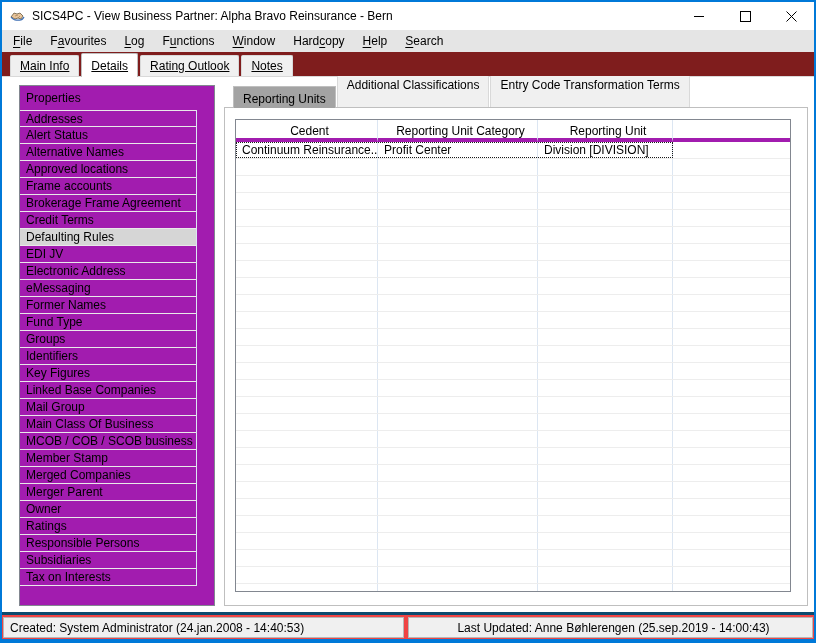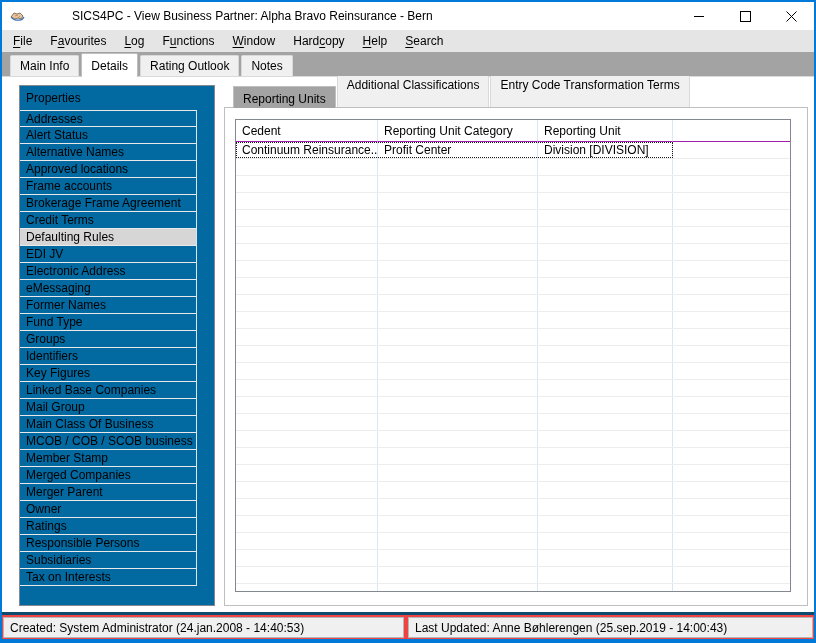--- a/index.html
+++ b/index.html
@@ -7,50 +7,50 @@
   body { font-family:"Liberation Sans", sans-serif; font-size:12px; color:#000; }
 
   .window{
     position:relative; width:816px; height:643px; background:#fff;
     border:2px solid var(--window-border,#0079d8);
     border-bottom-width:4px;
     overflow:hidden;
   }
 
   
-  .titlebar{ position:relative; height:28px; background:#fff; display:flex; align-items:center;gap:40px; }
+  .titlebar{ position:relative; height:28px; background:#fff; display:flex; align-items:center; }
   .app-icon{ width:16px; height:16px; margin:0 6px 0 8px; flex:0 0 auto; }
   .title-text{ font-size:12px; white-space:nowrap; }
   .win-controls{ position:absolute; right:0; top:0; height:28px; display:flex; }
   .win-btn{ width:46px; height:28px; display:flex; align-items:center; justify-content:center; }
 
   
   .menubar{ height:22px; display:flex; align-items:center; padding-left:2px; background:#e5e5e5; }
   .menu-item{ padding:3px 9px; white-space:nowrap; }
   .menu-item u{ text-underline-offset:2px; }
 
   
-  .maintabs{ position:relative; height:24px; background:#a3a3a3; padding-left:8px; display:flex; align-items:flex-end; z-index:3; }
+  .maintabs{ position:relative; height:24px; background:#7f1d1d; padding-left:8px; display:flex; align-items:flex-end; z-index:3;text-decoration:underline; }
   .tab{
     background:#f0f0f0; border:1px solid #d9d9d9; border-bottom:none;
     padding:3px 9px 3px 9px; margin-right:2px; white-space:nowrap;
     border-radius:2px 2px 0 0; height:21px;
   }
   .tab.selected{
     background:#fff; height:24px; padding-top:5px; position:relative; z-index:4;
     border-color:#bfbfbf; margin-bottom:-1px;
   }
 
   
   .page{ position:relative; height:536px; background:#fff; border-top:1px solid #d9d9d9; }
 
   
   .sidebar{
     position:absolute; left:17px; top:8px; width:196px; height:521px;
-    border:1px solid var(--box-border,#828790); background:#0369a1; overflow:hidden;
+    border:1px solid var(--box-border,#828790); background:#a21caf; overflow:hidden;
   }
   .sidebar-header{ height:24px; padding:5px 0 0 6px; }
   .sidebar-list{ position:relative; }
   .sidebar-col-line{ position:absolute; left:176px; top:0; bottom:0; width:1px; background:var(--grid-col-line,#dce6f2); }
   .side-item{
     height:17px; line-height:16px; padding-left:6px; width:176px;
     border-bottom:1px solid #e9e9e9; white-space:nowrap; overflow:hidden;
   }
   .side-item.first{ border-top:1px solid #e9e9e9; }
   .side-item.selected{ background:var(--selection-bg,#d6d6d6); }
@@ -68,21 +68,21 @@
   }
 
   
   .grid{
     position:absolute; left:10px; top:11px; width:556px; height:473px;
     border:1px solid var(--box-border,#828790); background:#fff; overflow:hidden;
   }
   .grid-header{ display:flex; height:22px; }
   .gh-cell{
     padding:4px 0 0 6px; border-right:1px solid var(--grid-col-line,#dce6f2);
-    border-bottom:1px solid #a21caf; white-space:nowrap; overflow:hidden;
+    border-bottom:4px solid #a21caf; white-space:nowrap; overflow:hidden;text-align:center;
   }
   .gh-cell.last{ border-right:none; }
   .grow{ display:flex; height:17px; border-bottom:1px solid var(--grid-line,#ededed); }
   .g-cell{
     padding:1px 0 0 6px; border-right:1px solid var(--grid-col-line,#dce6f2);
     white-space:nowrap; overflow:hidden; line-height:15px;
   }
   .g-cell.last{ border-right:none; }
   .c1{ width:142px; flex:0 0 auto; }
   .c2{ width:160px; flex:0 0 auto; }
@@ -94,21 +94,21 @@
   
   .statusbar{
     position:absolute; left:0; right:0; bottom:0; height:27px; background:#ef4444;
     border-top:3px solid #0c4a6e; display:flex; align-items:flex-end; padding:0 1px 1px 1px;
   }
   .status-cell{
     height:21px; background:#f0f0f0; border:1px solid #b7b7b7;
     padding:3px 0 0 6px; white-space:nowrap; overflow:hidden;
   }
   .status-cell.left{ width:401px; margin-right:4px; flex:0 0 auto; }
-  .status-cell.right{ flex:1 1 auto; }
+  .status-cell.right{ flex:1 1 auto;text-align:center; }
 </style>
 </head>
 <body>
 
 <div class="window">
 
   <div class="titlebar">
     <svg class="app-icon" viewBox="0 0 16 16">
       <path d="M1 9 L4 5 L7 6 L10 5 L13 8 L11 11 L8 10 L5 11 Z" fill="#e8c59c" stroke="#6b5a3e" stroke-width="0.8"></path>
       <path d="M5 8 L8 7 M8 10 L10 8" stroke="#a8875e" stroke-width="0.8" fill="none"></path>

